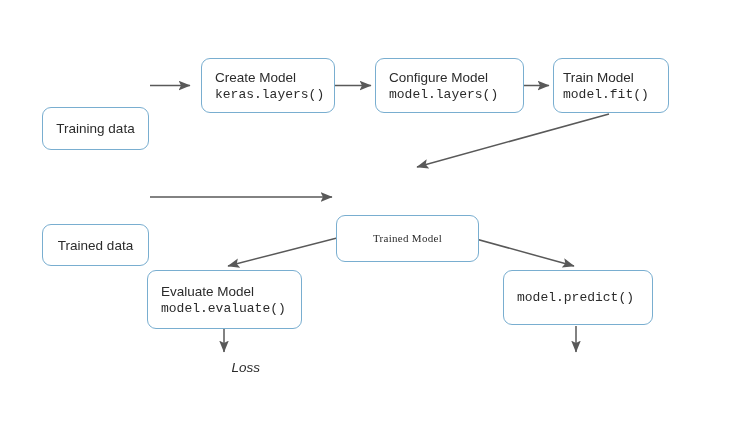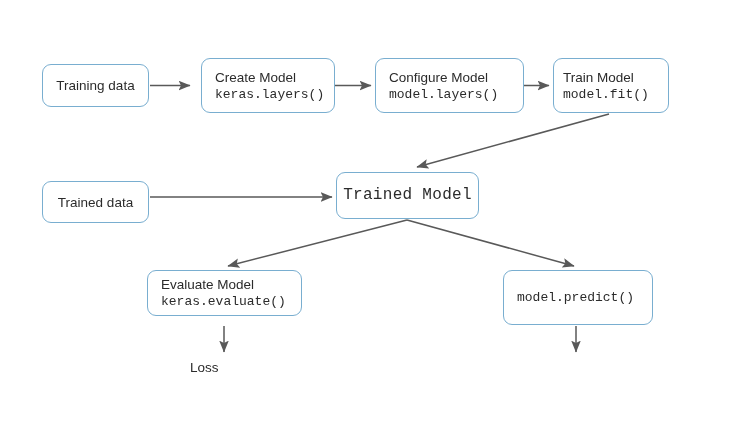--- a/index.html
+++ b/index.html
@@ -41,48 +41,50 @@
     line-height: 17px;
     white-space: nowrap;
   }
   .node .line2 {
     font-family: "Liberation Mono", "DejaVu Sans Mono", monospace;
     font-size: 13px;
     line-height: 17px;
     white-space: nowrap;
   }
   .node.mono-only .line1 {
-    font-family: Liberation Mono, monospace;
-    font-size: 16px;
+    font-family: Liberation Serif, serif;
+    font-size: 11px;
     letter-spacing: 0.3px;
   }
   .node.single {
     padding: 8px 10px;
+    margin-top: 43px;
   }
   .node.two-line {
     align-items: flex-start;
     padding-left: 13px;
   }
   .plain-label {
     position: absolute;
     font-family: "Liberation Sans", sans-serif;
     font-size: 13.5px;
     color: #2b2b2b;
     white-space: nowrap;
-    text-align: left;
+    text-align: right;
+    font-style: italic;
   }
 
   
   #node-training-data   { left: 42px;  top: 64px;  width: 107px; height: 43px; }
   #node-create-model    { left: 194px; top: 58px;  width: 134px; height: 55px; margin-left: 7px; }
   #node-configure-model { left: 375px; top: 58px;  width: 149px; height: 55px; }
   #node-train-model     { left: 553px; top: 58px;  width: 116px; height: 55px; padding-left: 9px; }
   #node-testing-data    { left: 42px;  top: 181px; width: 107px; height: 42px; }
   #node-trained-model   { left: 336px; top: 172px; width: 143px; height: 47px; }
-  #node-evaluate-model  { left: 147px; top: 270px; width: 155px; height: 46px; justify-content: center; }
+  #node-evaluate-model  { left: 147px; top: 270px; width: 155px; height: 59px; justify-content: center; }
   #node-get-predictions { left: 503px; top: 270px; width: 150px; height: 55px; }
 
   #label-loss        { left: 190px; top: 360px; width: 70px; }
   #label-predictions { left: 528px; top: 360px; width: 100px; }
 </style>
 </head>
 <body>
 
 <div id="canvas">
 
@@ -128,21 +130,21 @@
   <div class="node single" id="node-testing-data">
     <span class="line1">Trained data</span>
   </div>
 
   <div class="node single mono-only" id="node-trained-model">
     <span class="line1">Trained Model</span>
   </div>
 
   <div class="node two-line" id="node-evaluate-model">
     <span class="line1">Evaluate Model</span>
-    <span class="line2">keras.evaluate()</span>
+    <span class="line2">model.evaluate()</span>
   </div>
 
   <div class="node two-line" id="node-get-predictions">
     <span class="line2">model.predict()</span>
   </div>
 
   <div class="plain-label" id="label-loss">Loss</div>
 
 
 </div>

